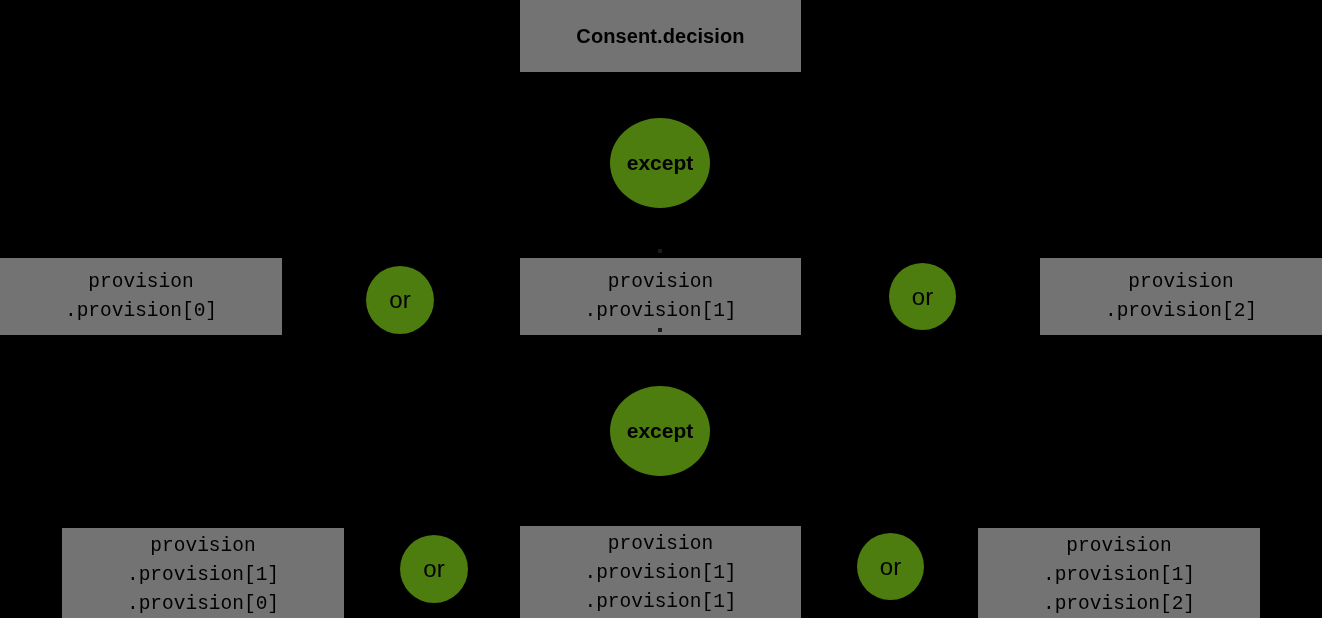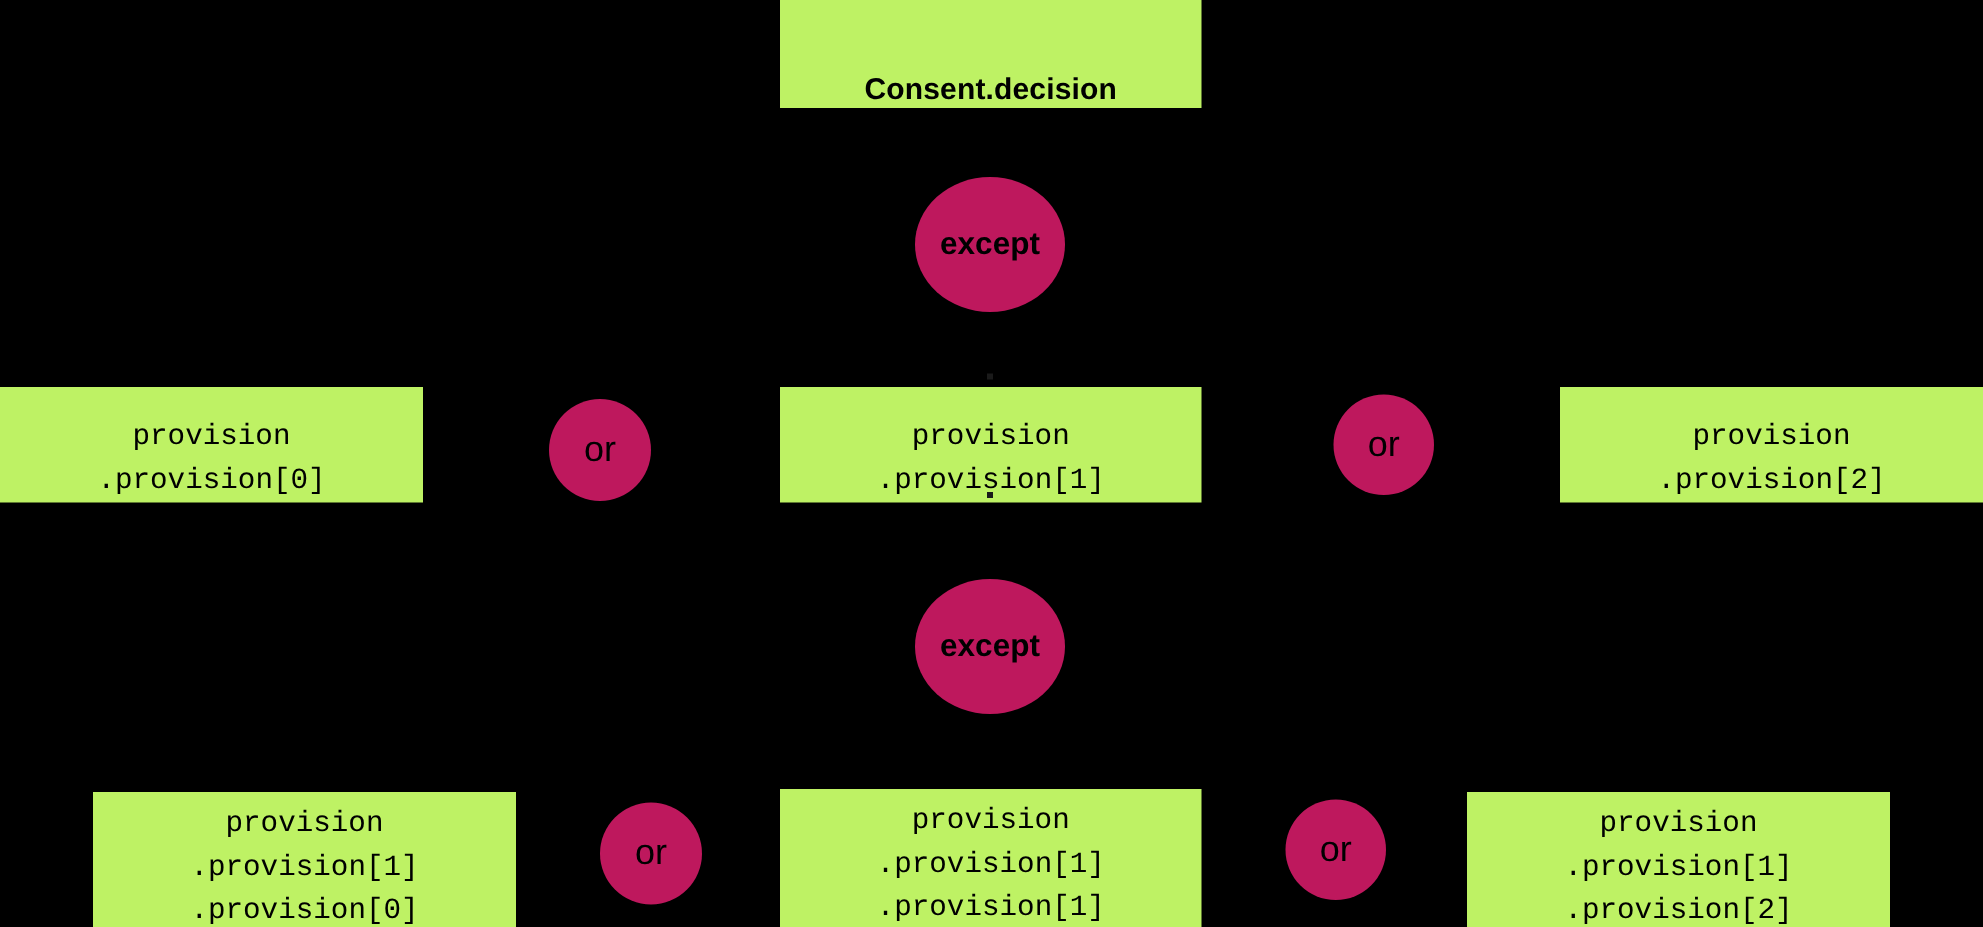--- a/index.html
+++ b/index.html
@@ -10,26 +10,26 @@
   #canvas {
     position: relative;
     width: 1322px;
     height: 618px;
     background: #000000;
     overflow: hidden;
     font-family: "Liberation Sans", sans-serif;
   }
   .node-box {
     position: absolute;
-    background: #bef264;
+    background: #737373;
     color: #000000;
     display: flex;
     flex-direction: column;
     align-items: center;
-    justify-content: flex-end;
+    justify-content: center;
     box-sizing: border-box;
     text-align: center;
   }
   .node-box.root {
     font-family: "Liberation Sans", sans-serif;
     font-weight: bold;
     font-size: 20px;
     letter-spacing: 0.1px;
   }
   .node-box.mono {
@@ -38,21 +38,21 @@
     font-size: 19.5px;
     line-height: 29px;
     white-space: pre;
   }
   .node-box.mono .ln {
     display: block;
     text-align: left;
   }
   .op-circle {
     position: absolute;
-    background: #be185d;
+    background: #4d7c0f;
     color: #000000;
     border-radius: 50%;
     display: flex;
     align-items: center;
     justify-content: center;
     box-sizing: border-box;
   }
   .op-circle.op-or {
     font-size: 24px;
     font-weight: normal;

